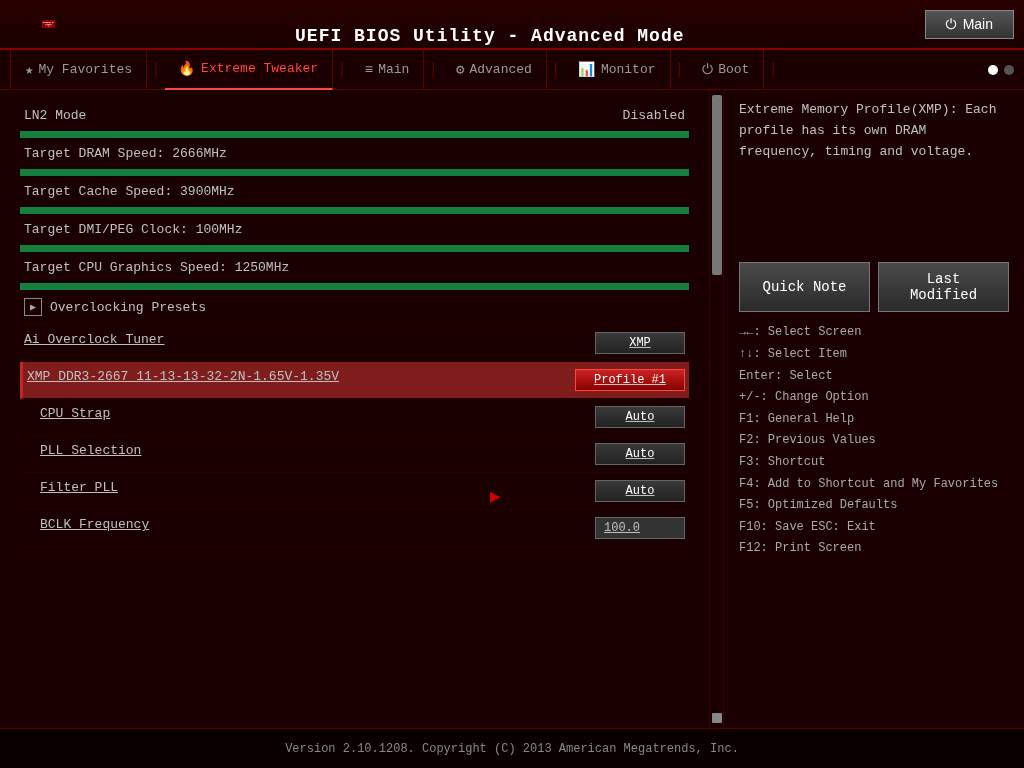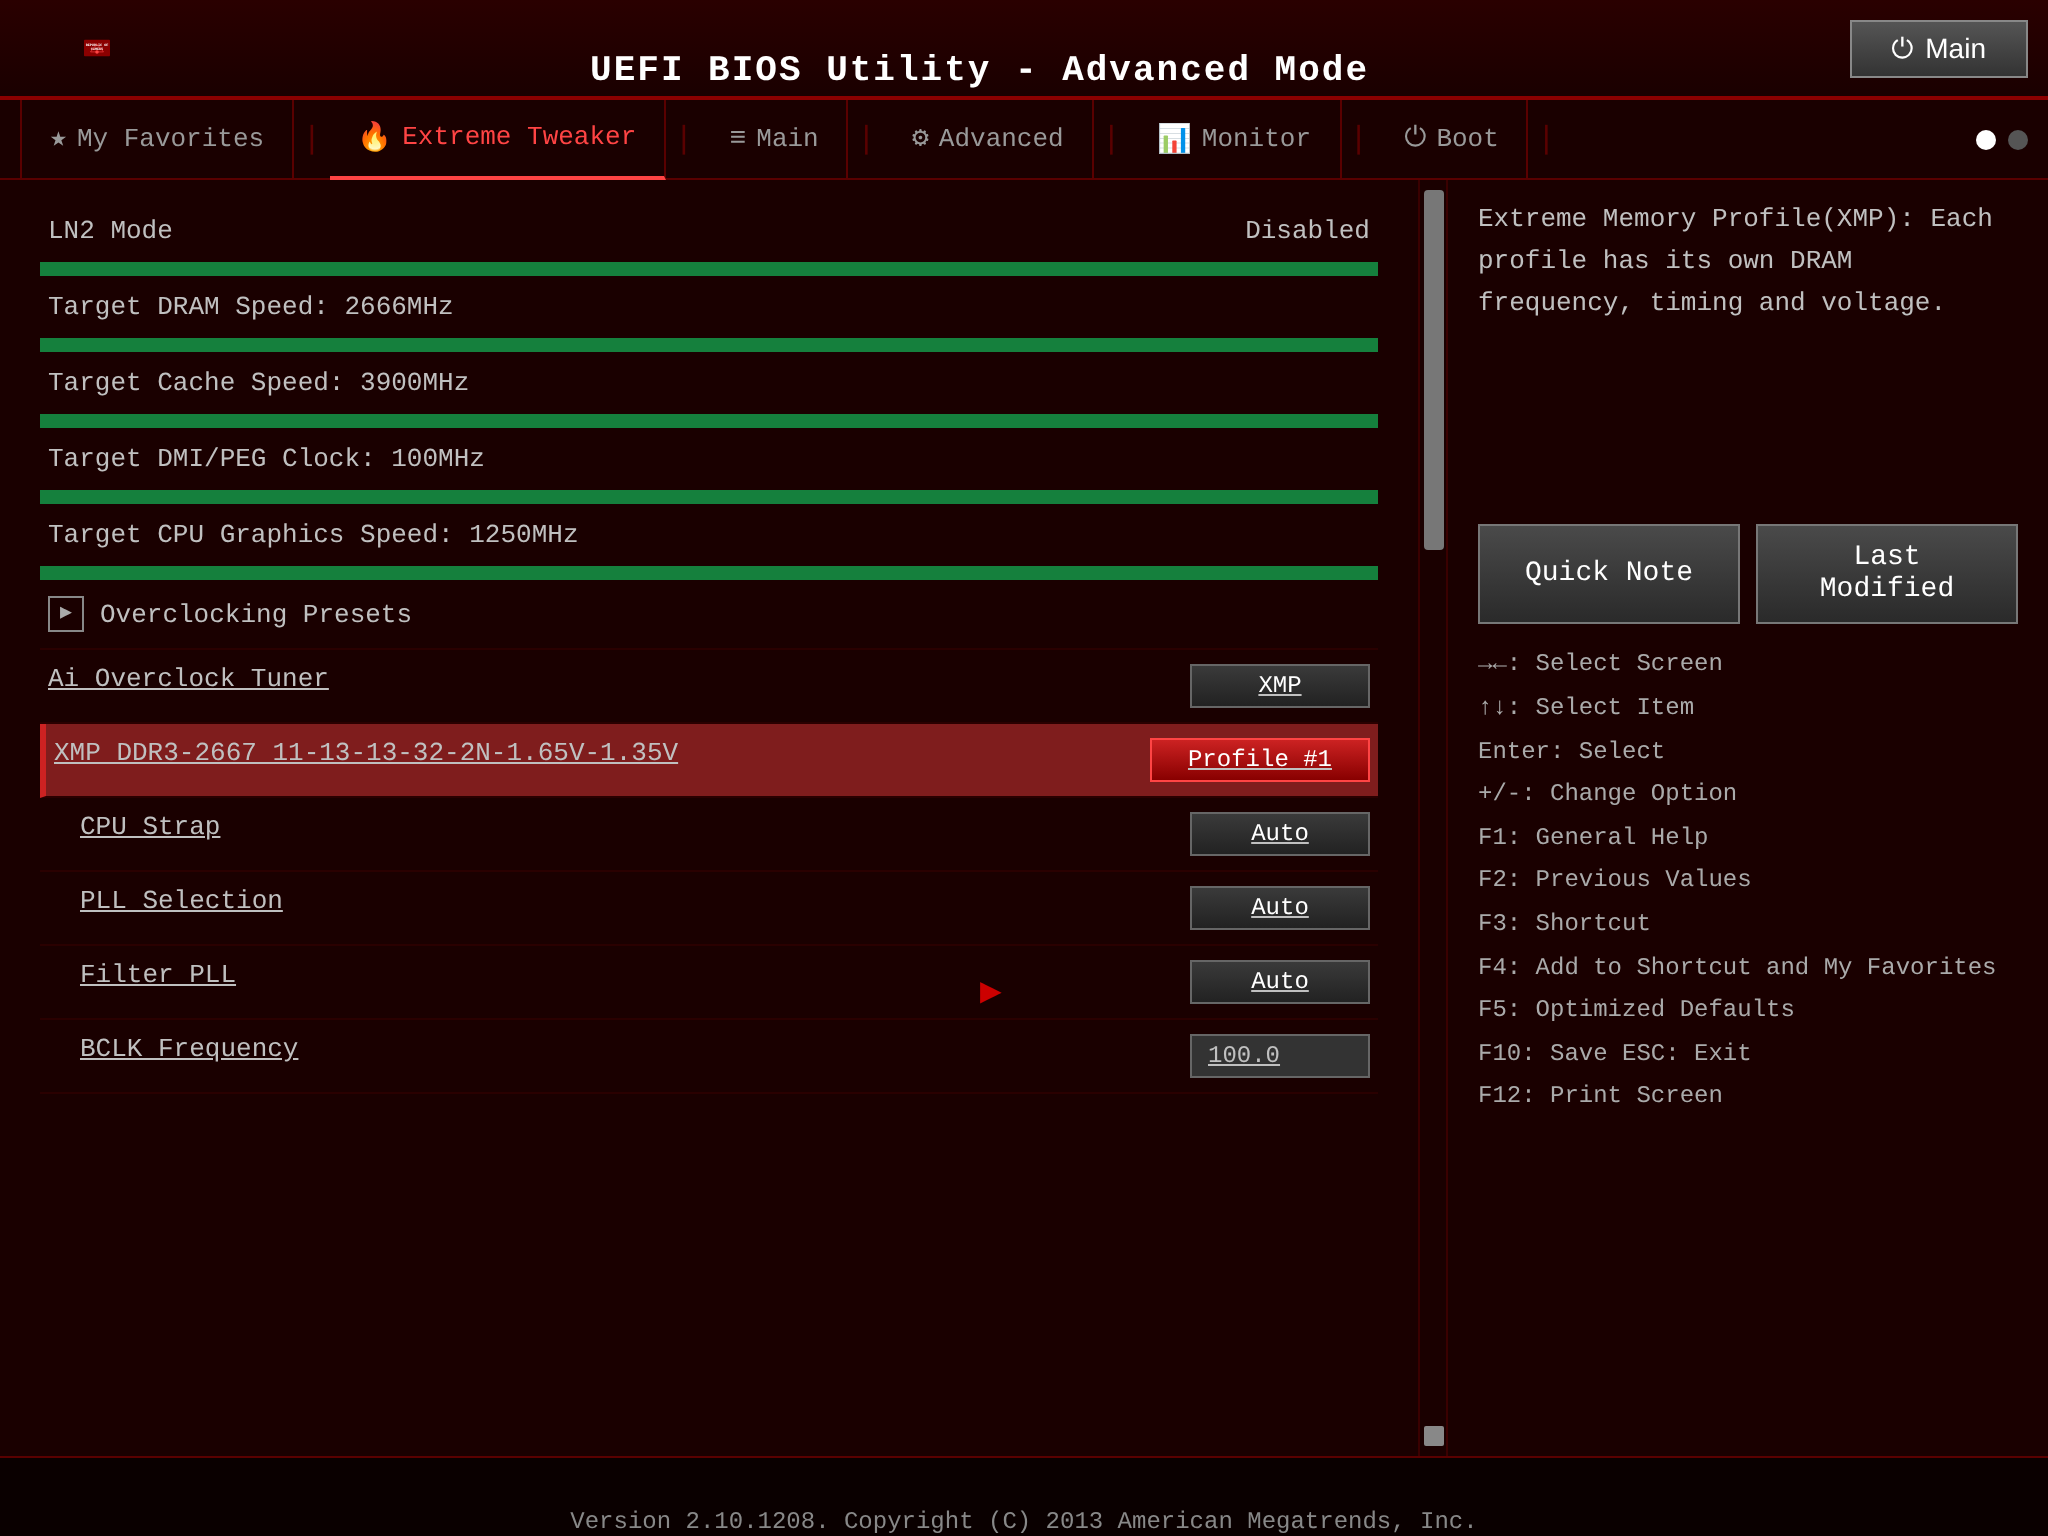--- a/index.html
+++ b/index.html
@@ -219,21 +219,21 @@
       color: #aaa;
       line-height: 1.8;
     }
 
     
     .footer {
       background: #0a0000;
       border-top: 1px solid #5a0000;
       height: 40px;
       display: flex;
-      align-items: flex-end;
+      align-items: center;
       justify-content: center;
       font-size: 12px;
       color: #888;
     }
 
     
     .left-panel::-webkit-scrollbar { width: 12px; }
     .left-panel::-webkit-scrollbar-track { background: #1a0000; }
     .left-panel::-webkit-scrollbar-thumb { background: #666; }
 

